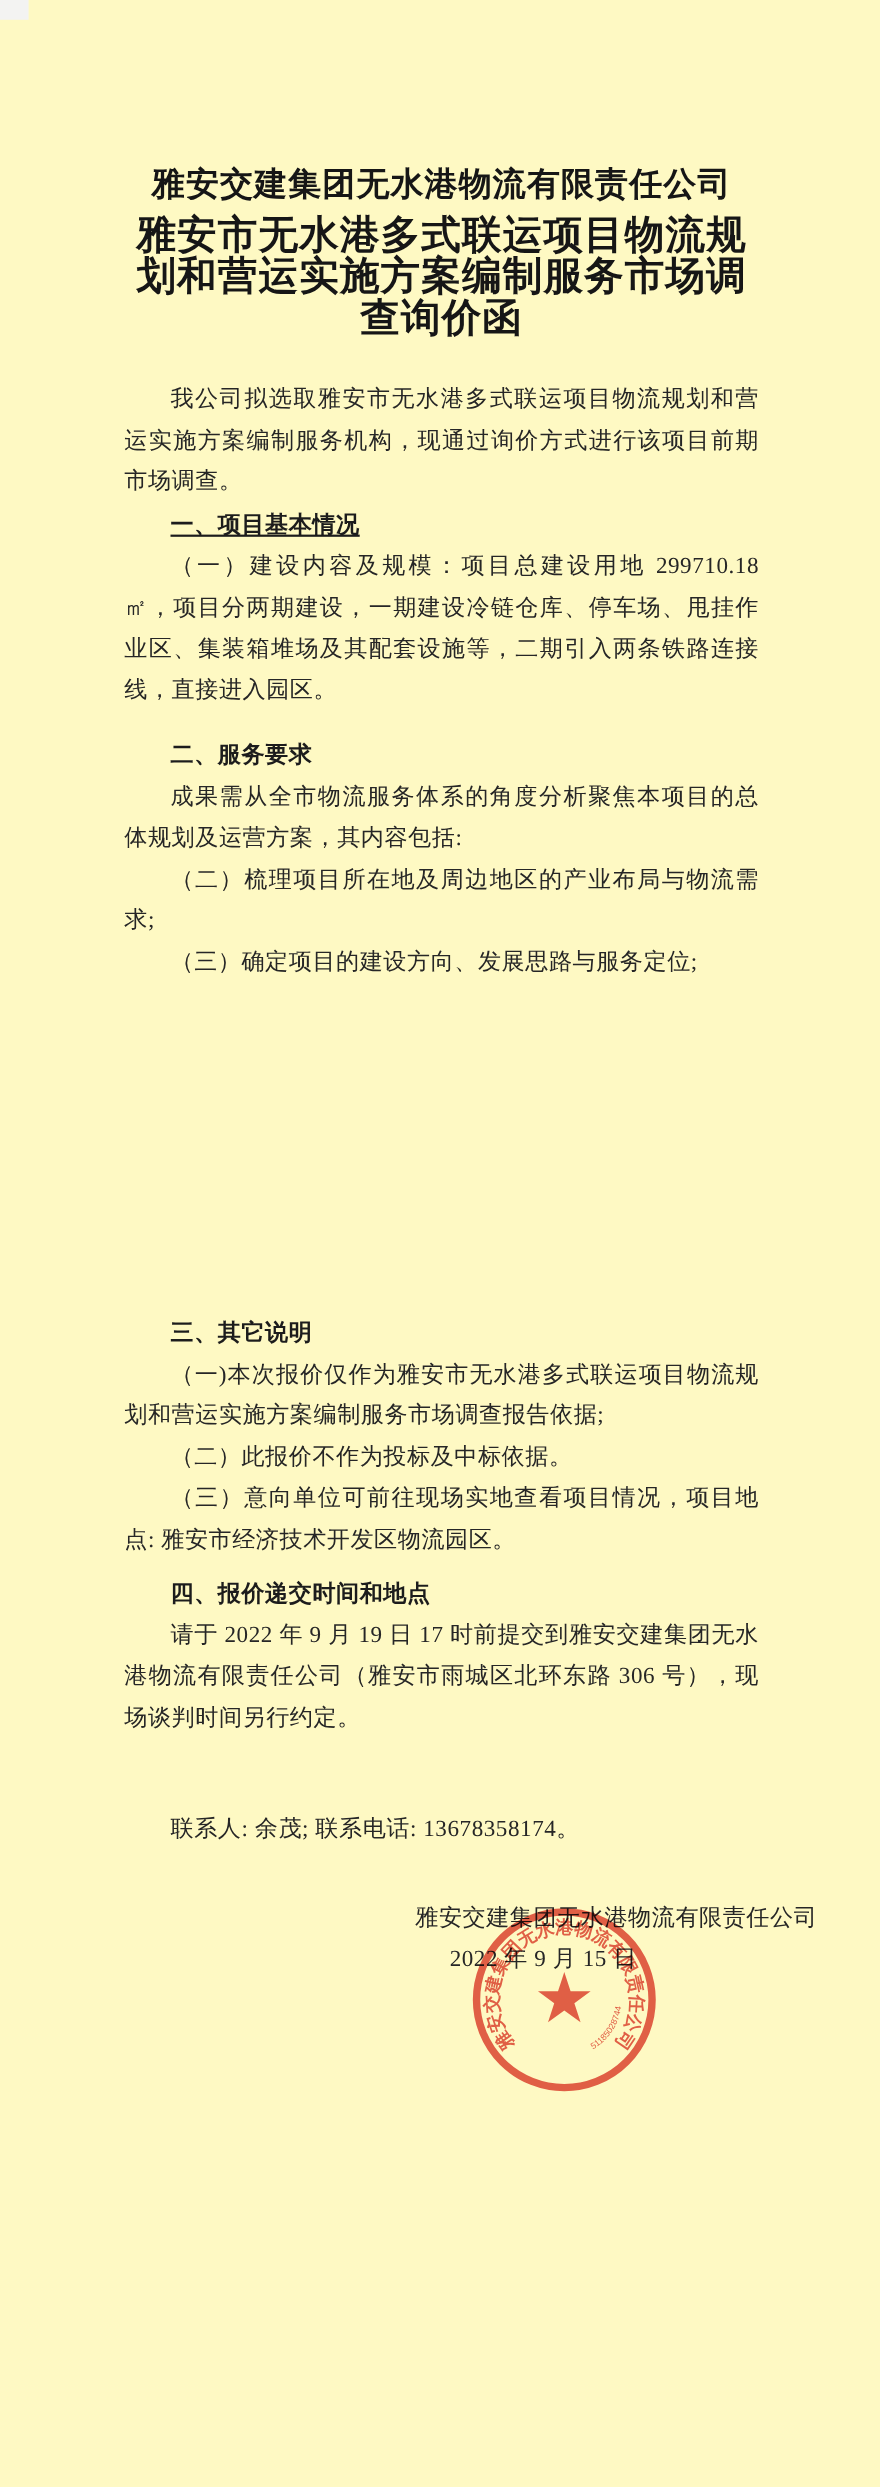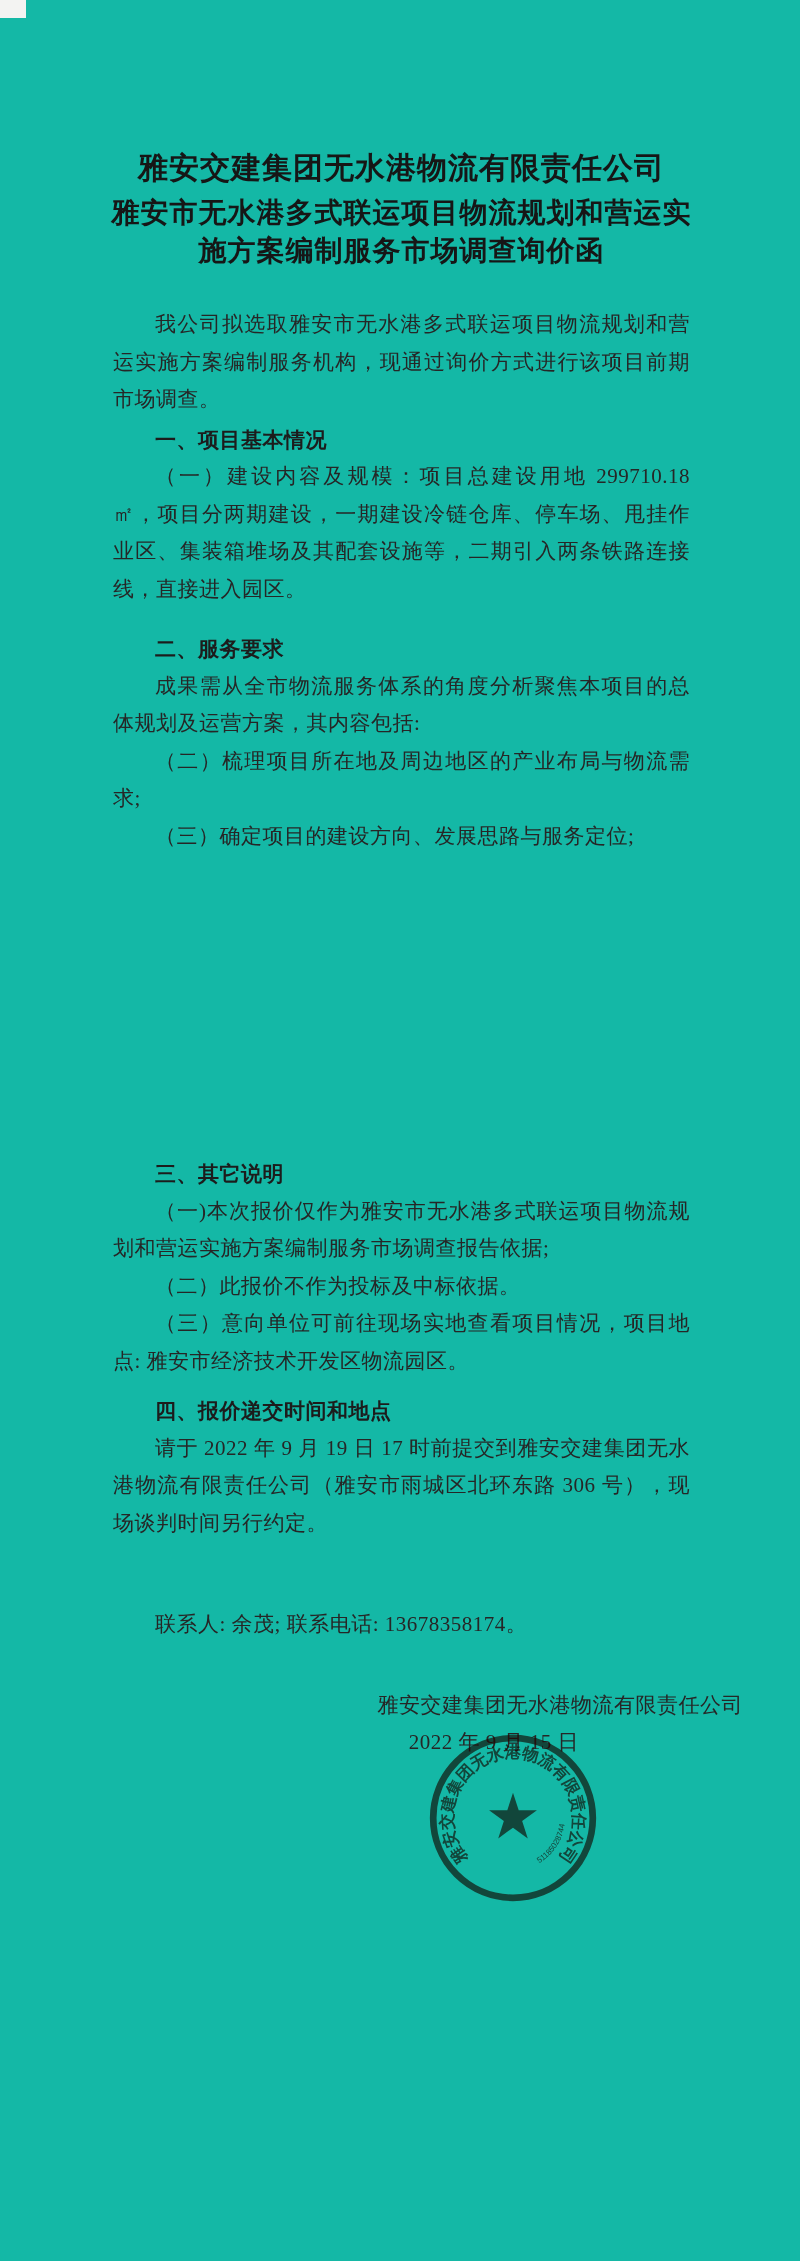--- a/index.html
+++ b/index.html
@@ -1,58 +1,58 @@
 <!DOCTYPE html>
 <html><head>
 <meta charset="utf-8">
 <style>
   html,body{margin:0;padding:0;background:#ffffff;}
   .page{
     position:relative;
     width:800px;height:2261px;
-    background:#14b8a6;
+    background:#fef9c3;
     font-family:"Liberation Serif","DejaVu Serif",serif;
     color:#222222;
     overflow:hidden;
   }
   .scan-artifact{
     position:absolute;left:0;top:0;width:26px;height:18px;
     background:#f3f3f2;
   }
   .content{
     padding:148px 110px 0 113px; 
   }
   .title1{
     margin:0;
     font-size:30px;font-weight:700;
     line-height:40px;text-align:center;
     letter-spacing:1px;color:#161616;
   }
   .title2{
     margin:6px -4px 0 -4px;
-    font-size:28px;font-weight:700;
+    font-size:36px;font-weight:700;
     line-height:38px;text-align:center;
     letter-spacing:1px;color:#161616;
   }
   .body-p{
     margin:0;
     font-size:21px;line-height:37.5px;
     text-align:justify;text-justify:inter-ideograph;
     text-indent:2em;letter-spacing:0.5px;
     color:#262626;
   }
   .intro{margin-top:36px;}
   .heading{
     margin:0;
     font-family:"Liberation Sans","DejaVu Sans",sans-serif;
     font-size:21px;font-weight:700;
     line-height:37.5px;text-indent:2em;
     letter-spacing:0.5px;color:#1c1c1c;
   }
-  .h1x{margin-top:2px;}
+  .h1x{margin-top:2px;text-decoration:underline;}
   .h2x{margin-top:22px;}
   .h4x{margin-top:12px;}
   .section-gap{height:300px;}
   .contact{margin-top:64px;}
   .signature{
     margin:43px -53px 0 0;
     text-align:right;
   }
   .sig-line{
     margin:0;

